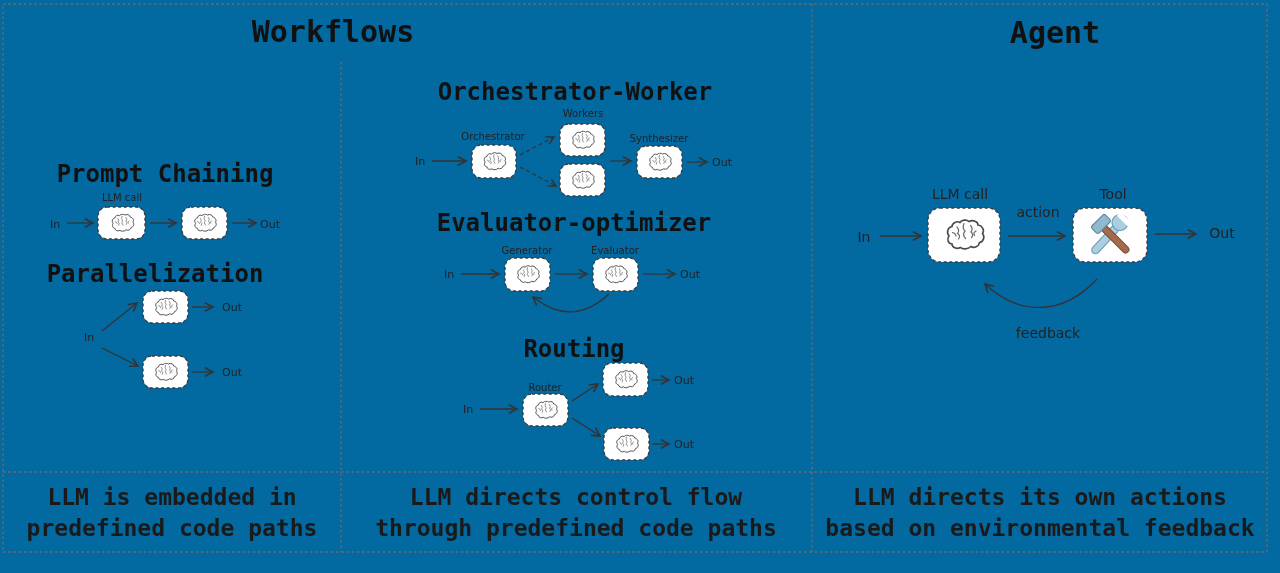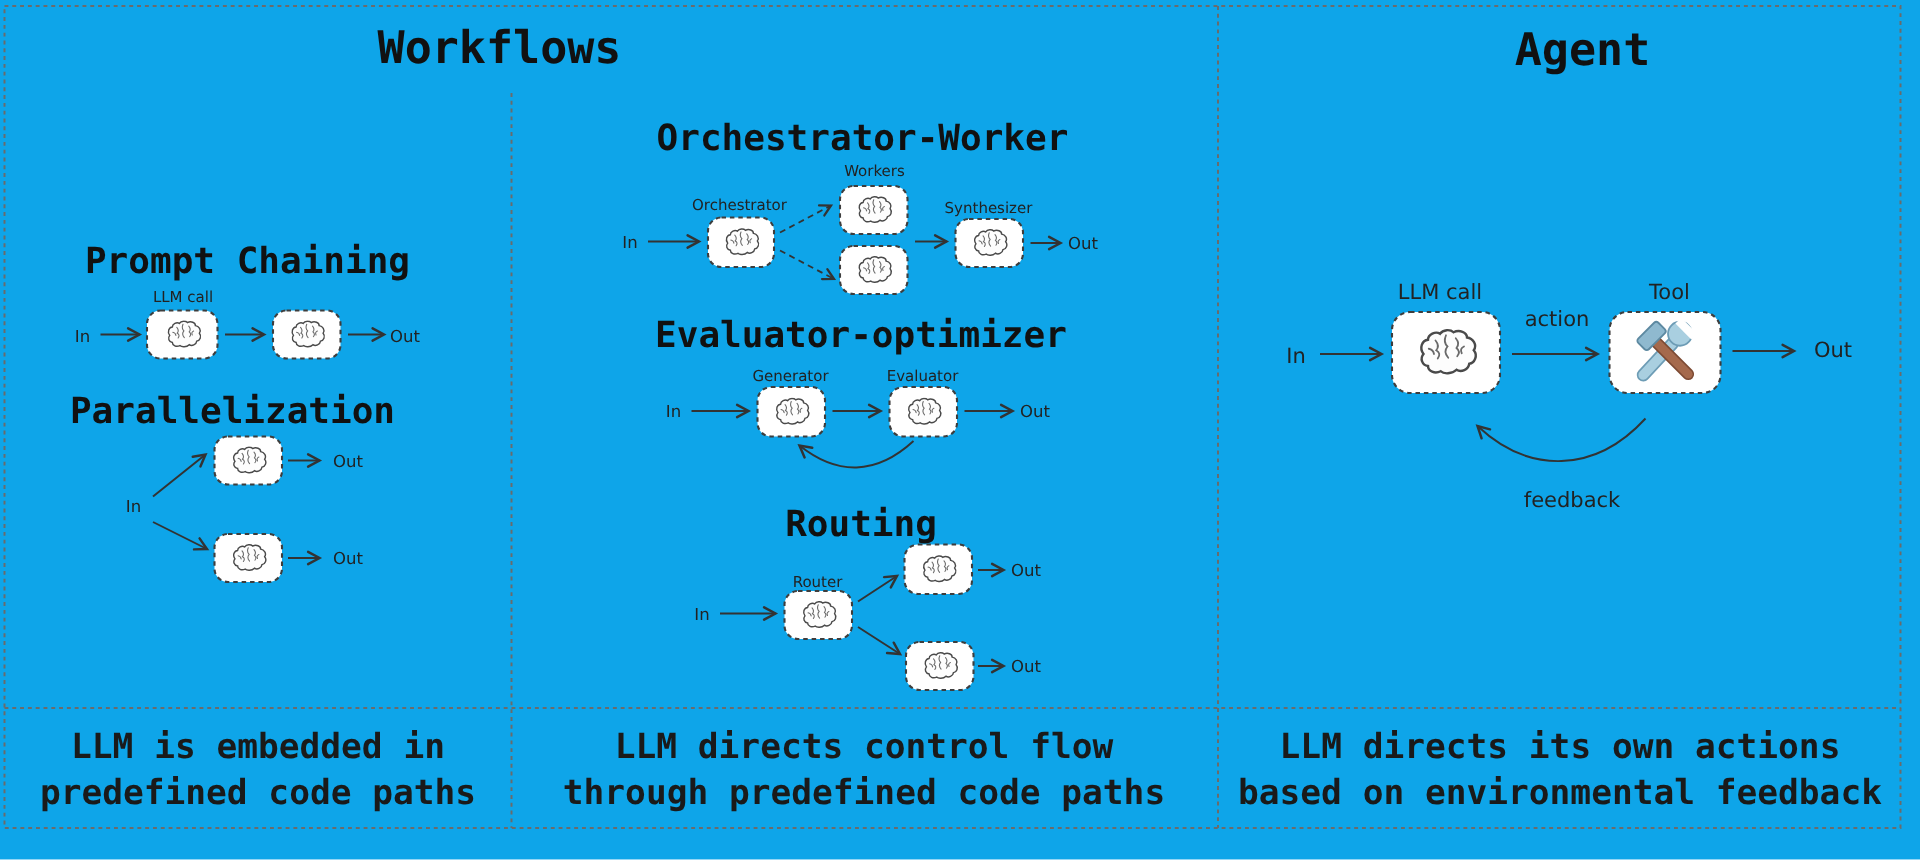--- a/index.html
+++ b/index.html
@@ -1,16 +1,16 @@
 <!DOCTYPE html>
 <html><head>
 <meta charset="utf-8">
 <style>
   html,body{margin:0;padding:0;background:#ffffff;}
-  .stage{position:relative;width:1280px;height:573px;background:#0ea5e9;overflow:hidden;
+  .stage{position:relative;width:1280px;height:573px;background:#0369a1;overflow:hidden;
          font-family:"DejaVu Sans",sans-serif;}
   svg{display:block;}
   
   .frame{fill:none;stroke:#6b6b6b;stroke-width:1.3;stroke-dasharray:2.6 2.6;}
   
   .node{fill:#ffffff;stroke:#3d3d3d;stroke-width:1.4;stroke-dasharray:3 2.6;}
   
   .arr{fill:none;stroke:#333333;stroke-width:1.3;}
   .arrd{fill:none;stroke:#333333;stroke-width:1.2;stroke-dasharray:4 3;}
   

